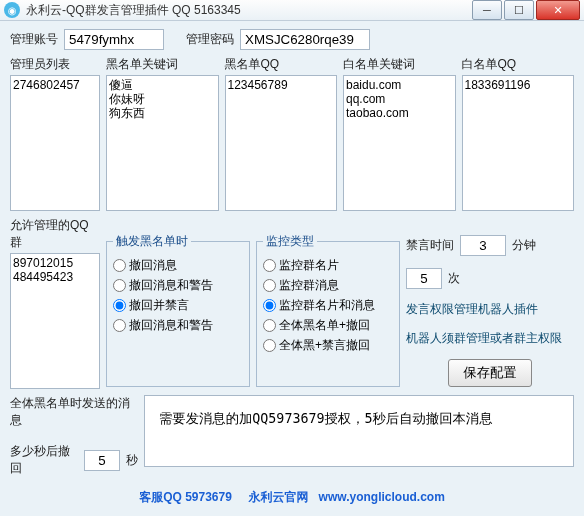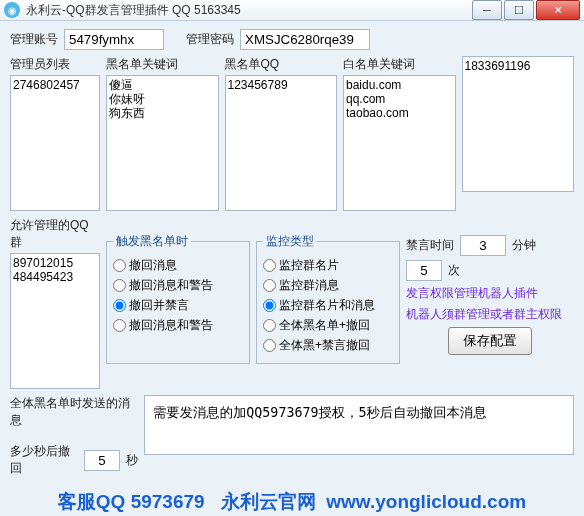--- a/index.html
+++ b/index.html
@@ -6,33 +6,33 @@
 .window{width:584px;height:516px;background:#eaf2f7;display:flex;flex-direction:column}
 .titlebar{height:28px;background:linear-gradient(#fdfdfd,#eaf1f6);border-bottom:1px solid #c0cdd9;display:flex;align-items:center;padding:0 4px}
 .titlebar .icon{width:16px;height:16px;border-radius:50%;background:#4ab8e8;margin-right:6px;display:flex;align-items:center;justify-content:center;color:#fff;font-size:10px}
 .titlebar .title{flex:1;color:#333}
 .winbtns{display:flex;gap:2px}
 .winbtn{width:28px;height:18px;border:1px solid #8a9db0;border-radius:2px;background:linear-gradient(#fafcfe,#d6e3ef);display:flex;align-items:center;justify-content:center;font-size:11px;color:#333}
 .winbtn.close{background:linear-gradient(#f29a8f,#d9342a);color:#fff;border-color:#a02820;width:42px}
 .content{flex:1;padding:8px 10px;display:flex;flex-direction:column;gap:6px}
 .row{display:flex;align-items:center;gap:6px}
 input[type=text]{border:1px solid #a8b8c8;padding:2px 4px;font:12px inherit;background:#fff}
-textarea{border:1px solid #a8b8c8;font:12px inherit;background:#fff;resize:none;padding:8px}
+textarea{border:1px solid #a8b8c8;font:12px inherit;background:#fff;resize:none;padding:14px}
 .lbl{color:#222}
 .cols{display:flex;gap:6px}
 .col{display:flex;flex-direction:column;gap:2px}
 .listbox{border:1px solid #a8b8c8;background:#fff;padding:2px;overflow:auto;white-space:pre;font-size:12px;line-height:14px}
 fieldset{border:1px solid #a8bcd0;margin:0;padding:4px 6px 6px}
 legend{color:#1a4d8a;padding:0 3px}
 .radio-row{display:flex;gap:3px;margin:3px 0}
 .radio-row input{margin:0}
 .bottom{display:flex;gap:6px;align-items:flex-start}
 .footer{text-align:center;padding:6px 0 10px}
-.footer a{color:#1a5fd4;font-weight:bold;font-size:19px;text-decoration:none}
-.red{color:#6d28d9}
+.footer a{color:#1a5fd4;font-weight:bold;font-size:12px;text-decoration:none}
+.red{color:#0c4a6e}
 button{border:1px solid #888;background:linear-gradient(#fdfdfd,#e3e3e3);padding:4px 14px;border-radius:3px;font:12px inherit}
 </style>
 </head>
 <body>
 
 <div class="window">
   <div class="titlebar">
     <div class="icon">◉</div>
     <div class="title">永利云-QQ群发言管理插件 QQ 5163345</div>
     <div class="winbtns">
@@ -71,20 +71,21 @@
             <span class="lbl">黑名单QQ</span>
             <div class="listbox" style="height:130px">123456789</div>
           </div>
           <div class="col" style="flex:1">
             <span class="lbl">白名单关键词</span>
             <div class="listbox" style="height:130px">baidu.com
 qq.com
 taobao.com</div>
           </div>
           <div class="col" style="flex:1">
+            <span class="lbl">白名单QQ</span>
             <div class="listbox" style="height:130px">1833691196</div>
           </div>
         </div>
 
         <div class="cols" style="margin-top:20px">
           <fieldset style="width:130px">
             <legend>触发黑名单时</legend>
             <div id="trigger-opts">
                 <label class="radio-row">
                   <input type="radio" name="trigger" style=""> 
@@ -122,21 +123,21 @@
                 <label class="radio-row">
                   <input type="radio" name="monitor" style=""> 
                   <span>全体黑名单+撤回</span>
                 </label>
                 <label class="radio-row">
                   <input type="radio" name="monitor" style=""> 
                   <span>全体黑+禁言撤回</span>
                 </label>
               </div>
           </fieldset>
-          <div class="col" style="flex:1;gap:4px;padding-top:2px">
+          <div class="col" style="flex:1;gap:12px;padding-top:2px">
             <div class="row">
               <span class="lbl">禁言时间</span>
               <input type="text" style="width: 36px; text-align: center;" value="3">
               <span class="lbl">分钟</span>
             </div>
             <div class="row">
               <input type="text" style="width: 26px; text-align: center;" value="5">
               <span class="lbl">次</span>
             </div>
             <div class="red">发言权限管理机器人插件</div>

